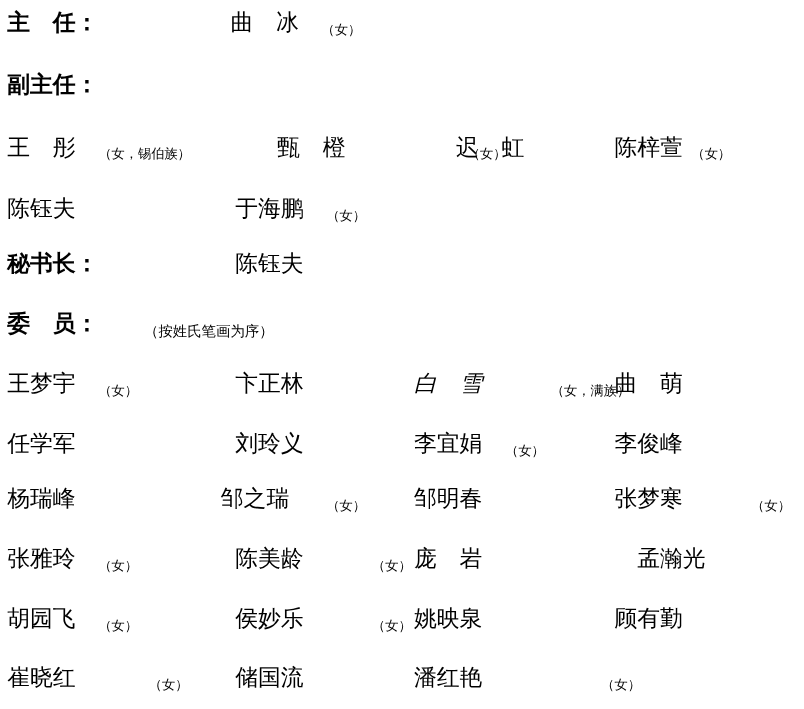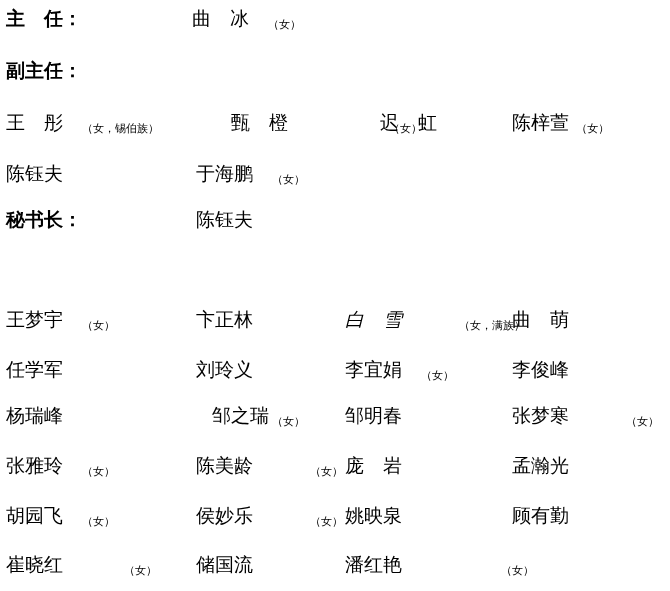--- a/index.html
+++ b/index.html
@@ -78,20 +78,24 @@
     <span class="cell name" style="left:6px;">陈钰夫</span>
     <span class="cell name" style="left:196px;">于海鹏</span>
     <span class="cell note" style="left:272px; top:7px;">（女）</span>
   </div>
 
   <div class="row" style="top:207px;">
     <span class="cell name bold" style="left:6px;">秘书长：</span>
     <span class="cell name" style="left:196px;">陈钰夫</span>
   </div>
 
+  <div class="row" style="top:257px;">
+    <span class="cell name bold" style="left:6px;">委　员：</span>
+    <span class="cell note-lg" style="left:120px; top:8px;">（按姓氏笔画为序）</span>
+  </div>
 
   <div class="row" style="top:307px;">
     <span class="cell name" style="left:6px;text-align:right;">王梦宇</span>
     <span class="cell note" style="left:82px; top:7px;">（女）</span>
     <span class="cell name" style="left:196px;">卞正林</span>
     <span class="cell name" style="left:345px;font-style:italic;">白　雪</span>
     <span class="cell note" style="left:421px; top:7px;">（女，满族）</span>
     <span class="cell name" style="left:512px;">曲　萌</span>
     
   </div>
@@ -99,34 +103,34 @@
   <div class="row" style="top:357px;">
     <span class="cell name" style="left:6px;">任学军</span>
     <span class="cell name" style="left:196px;">刘玲义</span>
     <span class="cell name" style="left:345px;">李宜娟</span>
     <span class="cell note" style="left:421px; top:7px;">（女）</span>
     <span class="cell name" style="left:512px;">李俊峰</span>
   </div>
 
   <div class="row" style="top:403px;">
     <span class="cell name" style="left:6px;">杨瑞峰</span>
-    <span class="cell name" style="left:212px;">邹之瑞</span>
+    <span class="cell name" style="left:184px;">邹之瑞</span>
     <span class="cell note" style="left:272px; top:7px;">（女）</span>
     <span class="cell name" style="left:345px;">邹明春</span>
     <span class="cell name" style="left:512px;">张梦寒</span>
     <span class="cell note" style="left:588px; top:7px;">（女）</span>
   </div>
 
   <div class="row" style="top:453px;">
     <span class="cell name" style="left:6px;">张雅玲</span>
     <span class="cell note" style="left:82px; top:7px;">（女）</span>
     <span class="cell name" style="left:196px;">陈美龄</span>
     <span class="cell note" style="left:272px; top:7px;">（女）</span>
     <span class="cell name" style="left:345px;">庞　岩</span>
-    <span class="cell name" style="left:512px;">孟瀚光</span>
+    <span class="cell name" style="left:531px;">孟瀚光</span>
   </div>
 
   <div class="row" style="top:503px;">
     <span class="cell name" style="left:6px;">胡园飞</span>
     <span class="cell note" style="left:82px; top:7px;">（女）</span>
     <span class="cell name" style="left:196px;">侯妙乐</span>
     <span class="cell note" style="left:272px; top:7px;">（女）</span>
     <span class="cell name" style="left:345px;">姚映泉</span>
     <span class="cell name" style="left:512px;">顾有勤</span>
   </div>

